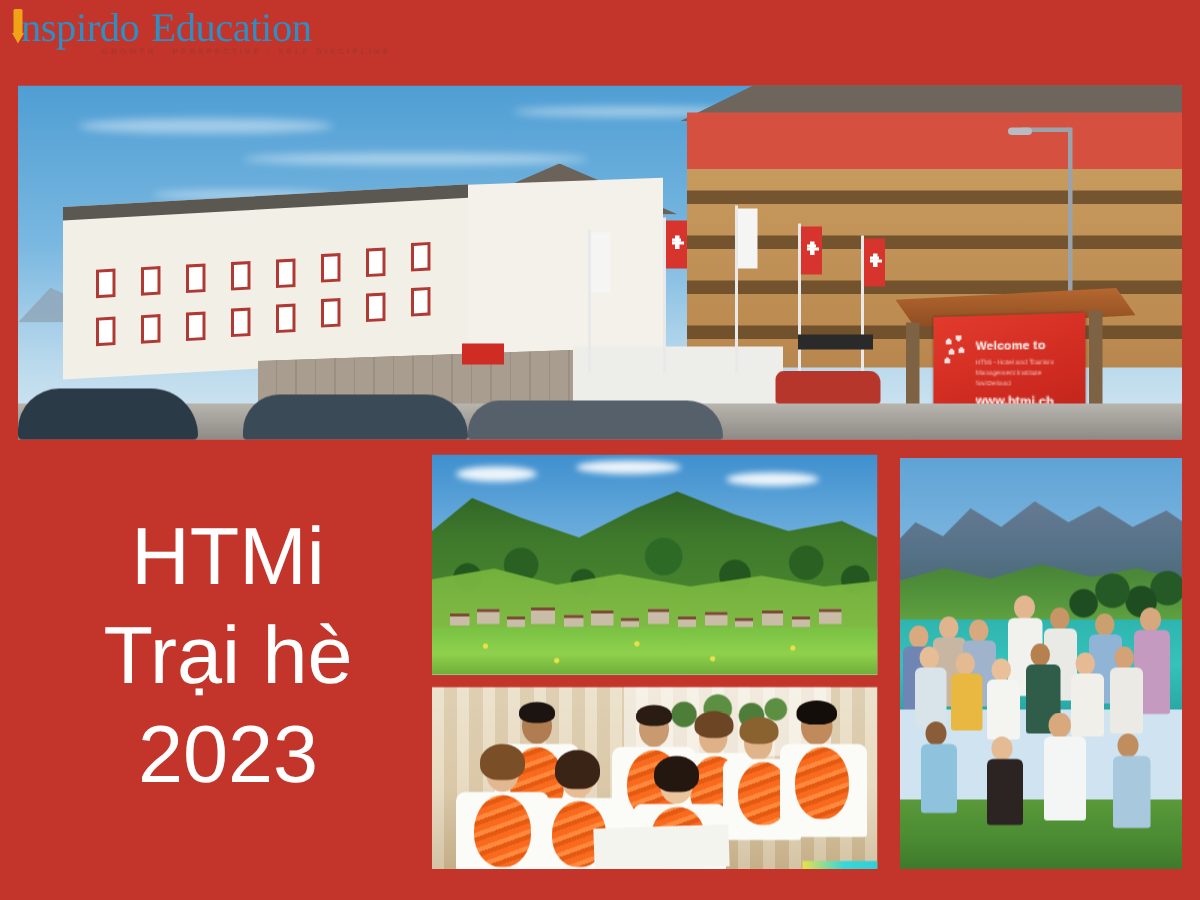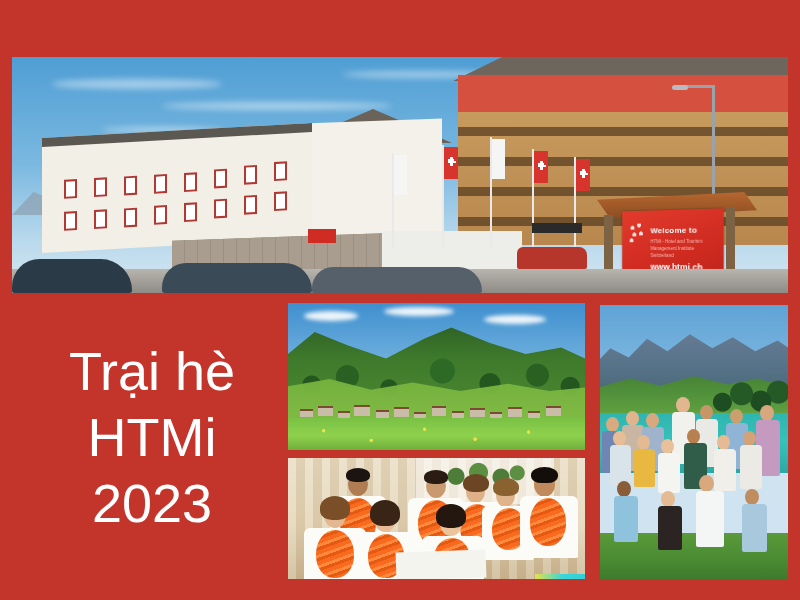--- a/index.html
+++ b/index.html
@@ -316,20 +316,28 @@
     font-weight:400; font-size:54px; line-height:66px;
     letter-spacing:0px;
   }
   .headline span { display:block; }
 </style>
 </head>
 <body>
 
 <div class="slide">
 
+  <div class="logo">
+    <div class="logo-line">
+      <span class="logo-excl">
+        <span class="bar"></span><span class="tip"></span>
+      </span><span class="logo-word-a">nspirdo</span><span class="logo-word-b">Education</span>
+    </div>
+    <div class="logo-tagline">Growth  ·  Perspective  ·  Self Discipline</div>
+  </div>
 
   <div class="photo" id="photo-hotel">
     <div class="sky"></div>
 
     <div class="cloud-wisp" style="left:40px;  top:22px; width:170px; height:10px;"></div>
     <div class="cloud-wisp" style="left:150px; top:45px; width:230px; height:8px;"></div>
     <div class="cloud-wisp" style="left:330px; top:14px; width:160px; height:7px;"></div>
     <div class="cloud-wisp" style="left:90px;  top:70px; width:120px; height:6px;"></div>
 
     <div class="mtn-far"></div>
@@ -574,18 +582,18 @@
       <span class="head" style="left:3px; top:0; width:15px; height:17px; background:#d9a87c;"></span>
       <span class="body" style="left:0; top:16px; width:28px; height:56px; background:#f4f6f6;"></span>
     </div>
     <div class="person" style="left:142px; top:184px;">
       <span class="head" style="left:3px; top:0; width:14px; height:16px; background:#c08d5e;"></span>
       <span class="body" style="left:0; top:15px; width:25px; height:48px; background:#a8c8de;"></span>
     </div>
   </div>
 
   <div class="headline">
+    <span>HTMi</span>
     <span>Trại hè</span>
-    <span>HTMi</span>
     <span>2023</span>
   </div>
 
 </div>
 
 </body></html>

